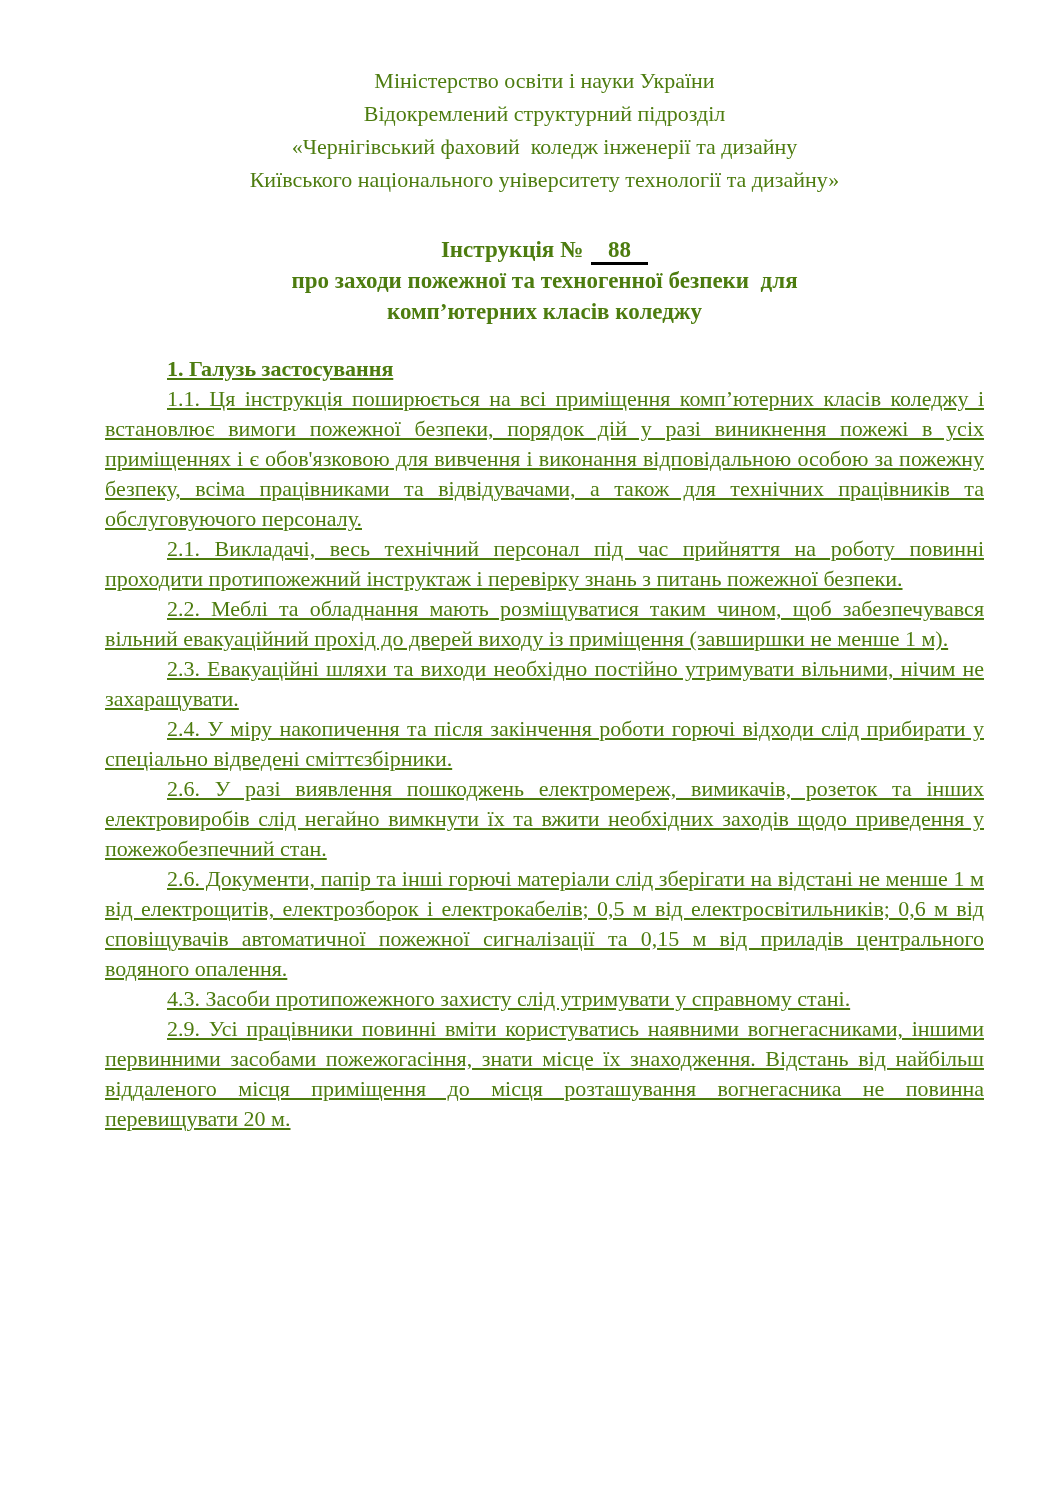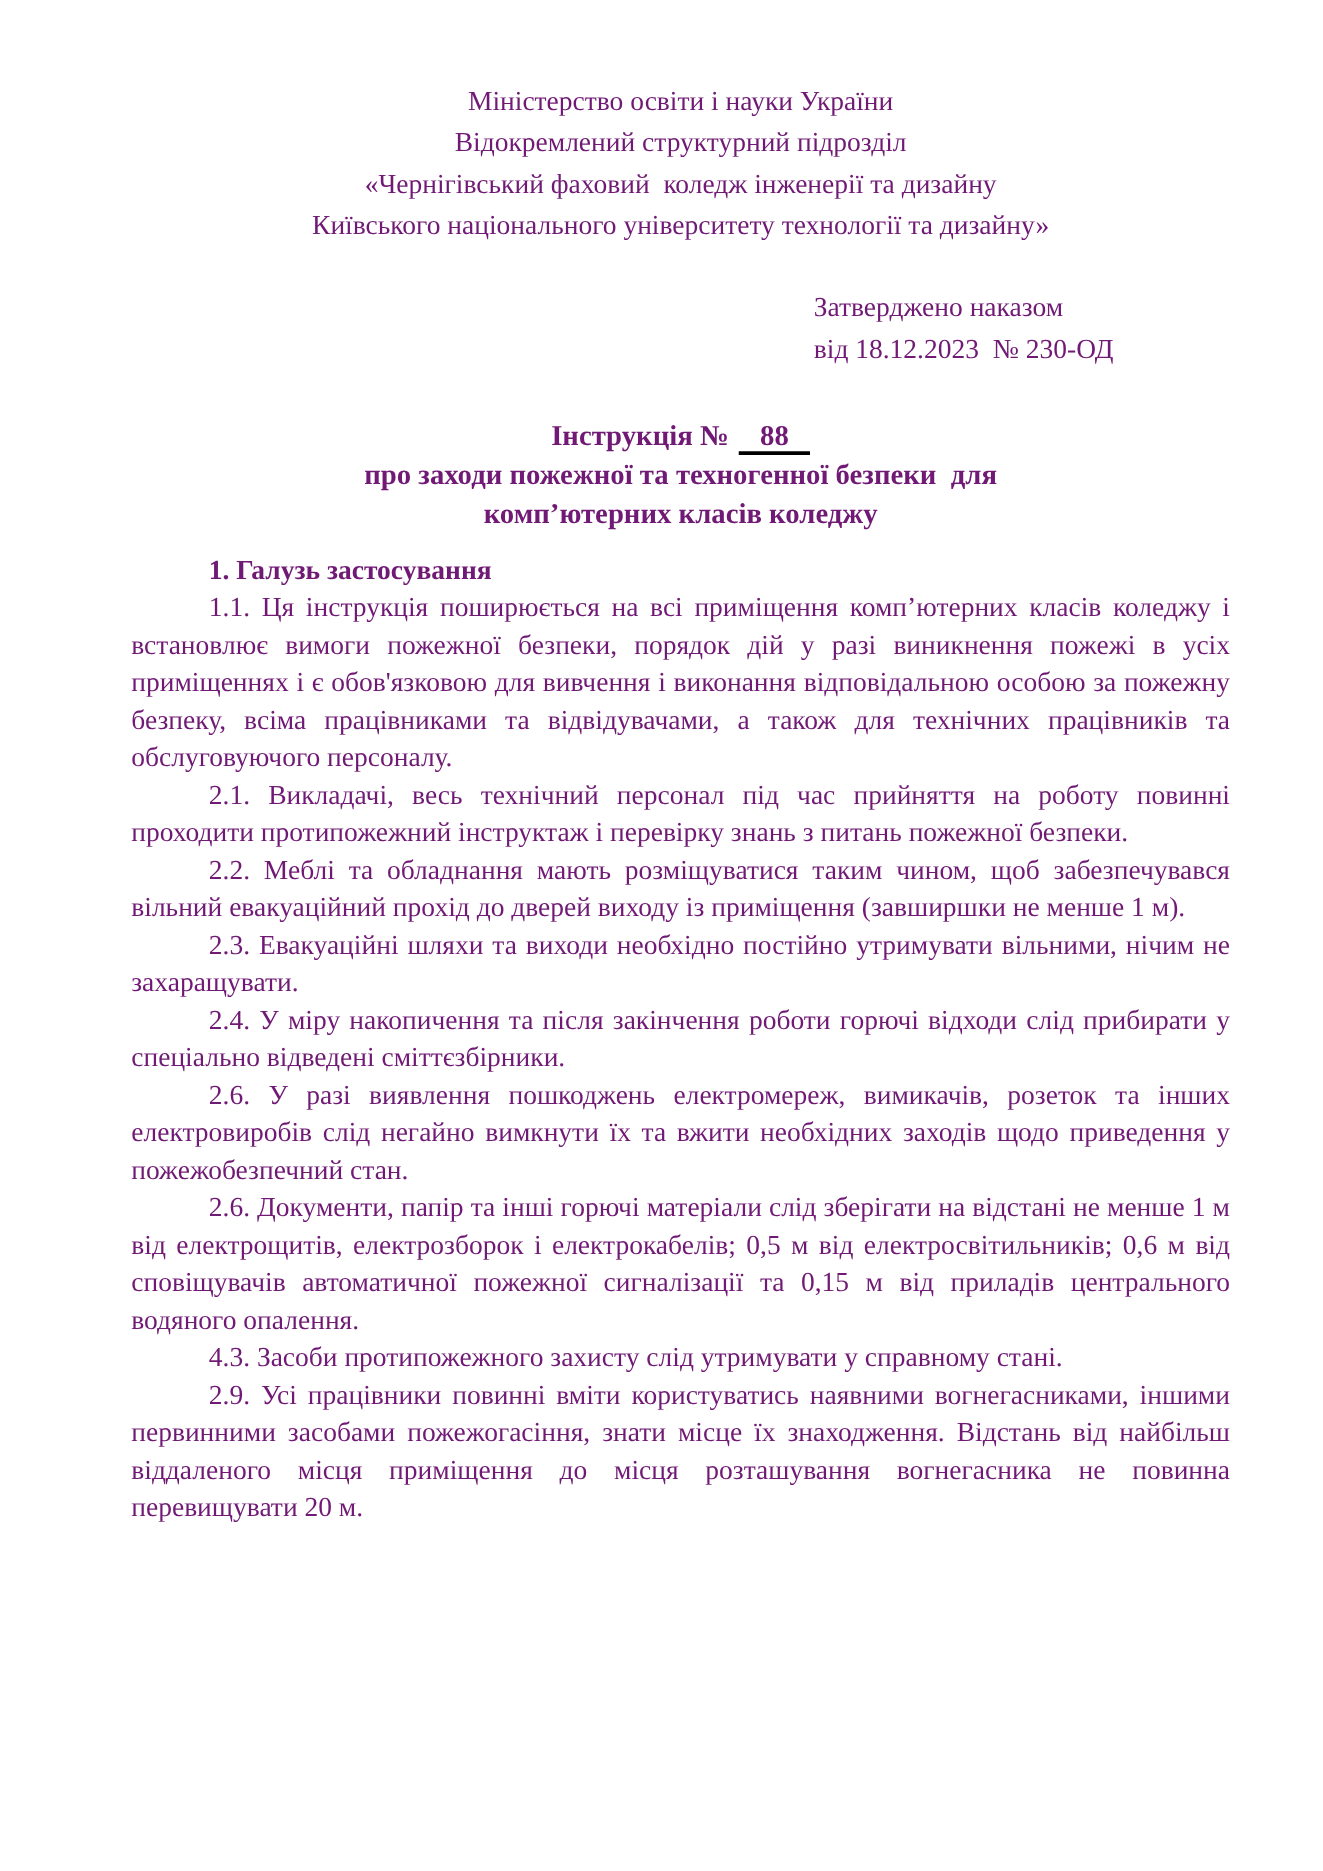--- a/index.html
+++ b/index.html
@@ -5,21 +5,21 @@
   html, body {
     margin: 0;
     padding: 0;
     background: #ffffff;
   }
   .page {
     position: relative;
     width: 1058px;
     height: 1497px;
     background: #ffffff;
-    color: #701a75;
+    color: #4d7c0f;
     font-family: "Liberation Serif", "DejaVu Serif", serif;
     overflow: hidden;
     box-sizing: border-box;
   }
   .doc {
     padding: 64px 74px 0 105px; 
   }
   
   .header-line {
     text-align: center;
@@ -50,21 +50,22 @@
   }
   .undernum {
     display: inline-block;
     border-bottom: 3px solid #000000;
     padding: 0 17px;
     margin-left: 8px;
     line-height: 25px;
   }
   
   .body {
-    margin-top: 15px;
+    margin-top: 27px;
+    text-decoration: underline;
   }
   .body p {
     margin: 0;
     font-size: 22px;
     line-height: 30px;
     text-align: justify;
     text-indent: 62px;
   }
   .body p.section-heading {
     font-weight: bold;
@@ -77,24 +78,20 @@
 <div class="page">
   <div class="doc">
 
     <div class="header">
       <div class="header-line">Міністерство освіти і науки України</div>
       <div class="header-line">Відокремлений структурний підрозділ</div>
       <div class="header-line">«Чернігівський фаховий&nbsp; коледж інженерії та дизайну</div>
       <div class="header-line">Київського національного університету технології та дизайну»</div>
     </div>
 
-    <div class="approval">
-      <div class="approval-line">Затверджено наказом</div>
-      <div class="approval-line">від 18.12.2023&nbsp; № 230-ОД</div>
-    </div>
 
     <div class="title">
       <div class="title-line"><span>Інструкція №</span><span class="undernum">88</span></div>
       <div class="title-line">про заходи пожежної та техногенної безпеки&nbsp; для</div>
       <div class="title-line">комп’ютерних класів коледжу</div>
     </div>
 
     <div class="body">
       <p class="section-heading">1. Галузь застосування</p>
       <p>1.1. Ця інструкція поширюється на всі приміщення комп’ютерних класів коледжу і встановлює вимоги пожежної безпеки, порядок дій у разі виникнення пожежі в усіх приміщеннях і є обов'язковою для вивчення і виконання відповідальною особою за пожежну безпеку, всіма працівниками та відвідувачами, а також для технічних працівників та обслуговуючого персоналу.</p>

